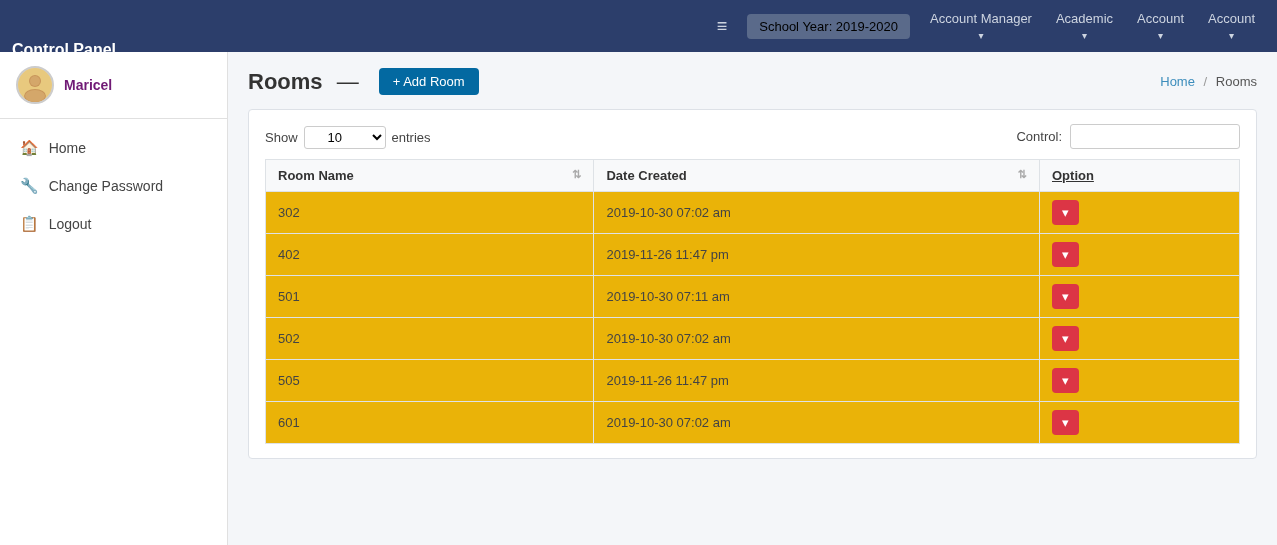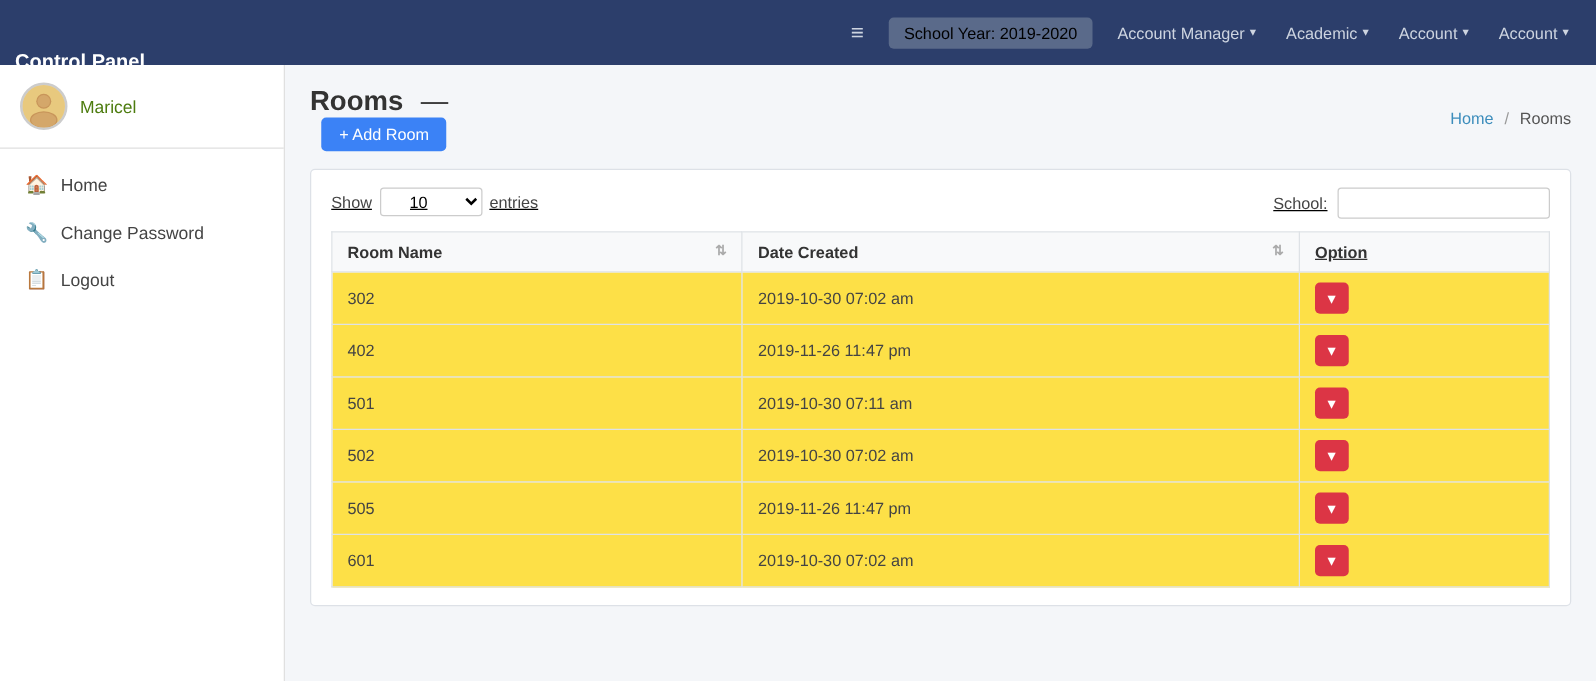--- a/index.html
+++ b/index.html
@@ -37,20 +37,21 @@
     }
     .navbar-menu-item {
       color: #cdd4e0;
       padding: 6px 10px;
       font-size: 13px;
       cursor: pointer;
       display: flex;
       align-items: center;
       gap: 4px;
       border-radius: 3px;
+      flex-direction: column;
     }
     .navbar-hamburger {
       color: #cdd4e0;
       font-size: 18px;
       padding: 6px 10px;
       cursor: pointer;
       margin-right: 10px;
     }
     .caret { font-size: 10px; }
 
@@ -83,21 +84,21 @@
       background: #e8d0a0;
       border: 2px solid #ccc;
       margin-right: 10px;
       display: flex;
       align-items: center;
       justify-content: center;
       font-size: 20px;
       overflow: hidden;
       flex-shrink: 0;
     }
-    .sidebar-username { font-size: 14px; color: #4d7c0f; font-weight: 400; }
+    .sidebar-username { font-size: 14px; color: #701a75; font-weight: 700; }
     .sidebar-nav { padding: 10px 0; }
     .sidebar-nav-item {
       display: flex;
       align-items: center;
       padding: 10px 20px;
       color: #444;
       cursor: pointer;
       font-size: 14px;
       gap: 10px;
     }
@@ -112,30 +113,30 @@
 
     
     .page-header {
       display: flex;
       align-items: center;
       justify-content: space-between;
       margin-bottom: 14px;
     }
     .page-title-row {
       display: flex;
-      align-items: center;
-      flex-direction: column;
+      align-items: flex-end;
+      gap: 12px;
     }
     .page-title {
       font-size: 22px;
       font-weight: 600;
       color: #333;
     }
     .btn-add-room {
-      background: #3b82f6;
+      background: #0369a1;
       color: #fff;
       border: none;
       padding: 6px 14px;
       border-radius: 4px;
       cursor: pointer;
       font-size: 13px;
       display: flex;
       align-items: center;
       gap: 5px;
     }
@@ -148,24 +149,23 @@
 
     
     .table-card {
       background: #fff;
       border: 1px solid #dde1e7;
       border-radius: 4px;
       padding: 14px 16px;
     }
     .table-controls {
       display: flex;
-      align-items: flex-start;
+      align-items: flex-end;
       justify-content: space-between;
       margin-bottom: 10px;
-      text-decoration: underline;
     }
     .show-entries {
       display: flex;
       align-items: center;
       gap: 6px;
       font-size: 13px;
       color: #444;
     }
     .show-entries select {
       border: 1px solid #ccc;
@@ -206,21 +206,21 @@
     }
     .data-table th .sort-icon {
       float: right;
       color: #aaa;
       font-size: 11px;
     }
     .data-table td {
       border: 1px solid #dee2e6;
       padding: 8px 12px;
       color: #444;
-      background: #fde047;
+      background: #eab308;
     }
     .btn-dropdown {
       background: #dc3545;
       color: #fff;
       border: none;
       padding: 5px 10px;
       border-radius: 4px;
       cursor: pointer;
       font-size: 13px;
       display: flex;
@@ -311,21 +311,21 @@
     <div class="table-card">
       <div class="table-controls">
         <div class="show-entries">
           <span>Show</span>
           <select>
             
           <option value="10">10</option><option value="25">25</option><option value="50">50</option><option value="100">100</option></select>
           <span>entries</span>
         </div>
         <div class="search-box">
-          <label>School:</label>
+          <label>Control:</label>
           <input type="text" style="">
         </div>
       </div>
 
       <table class="data-table">
         <thead>
           <tr>
 
           <th><span>Room Name</span><span class="sort-icon">⇅</span></th>
               <th><span>Date Created</span><span class="sort-icon">⇅</span></th>

